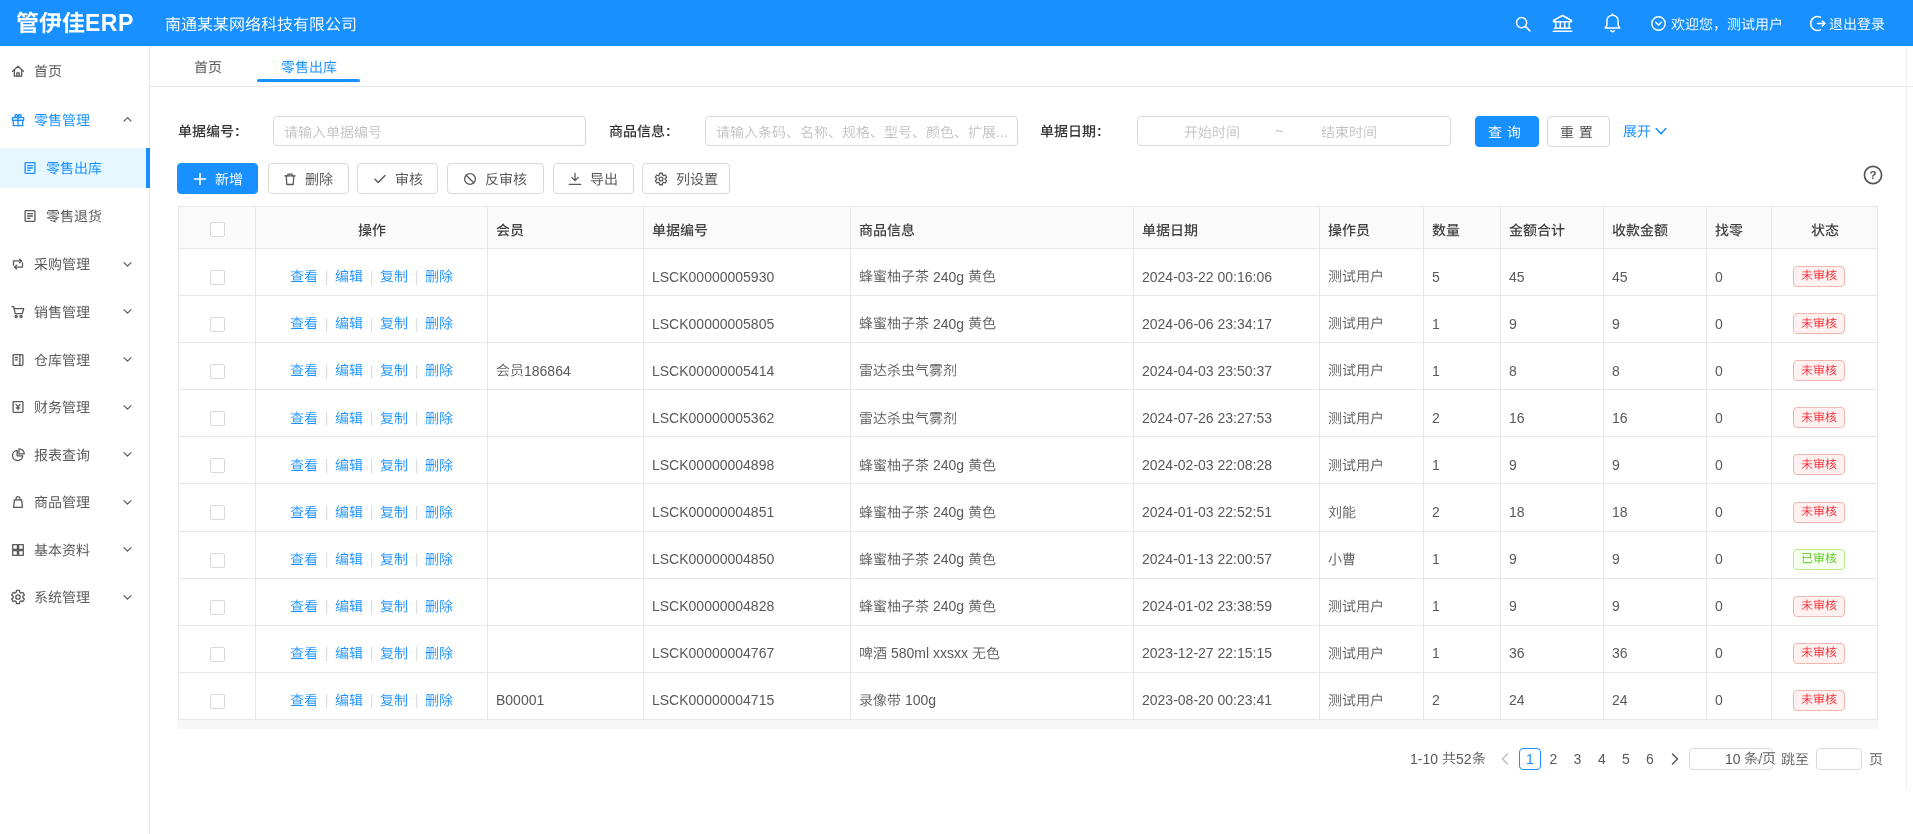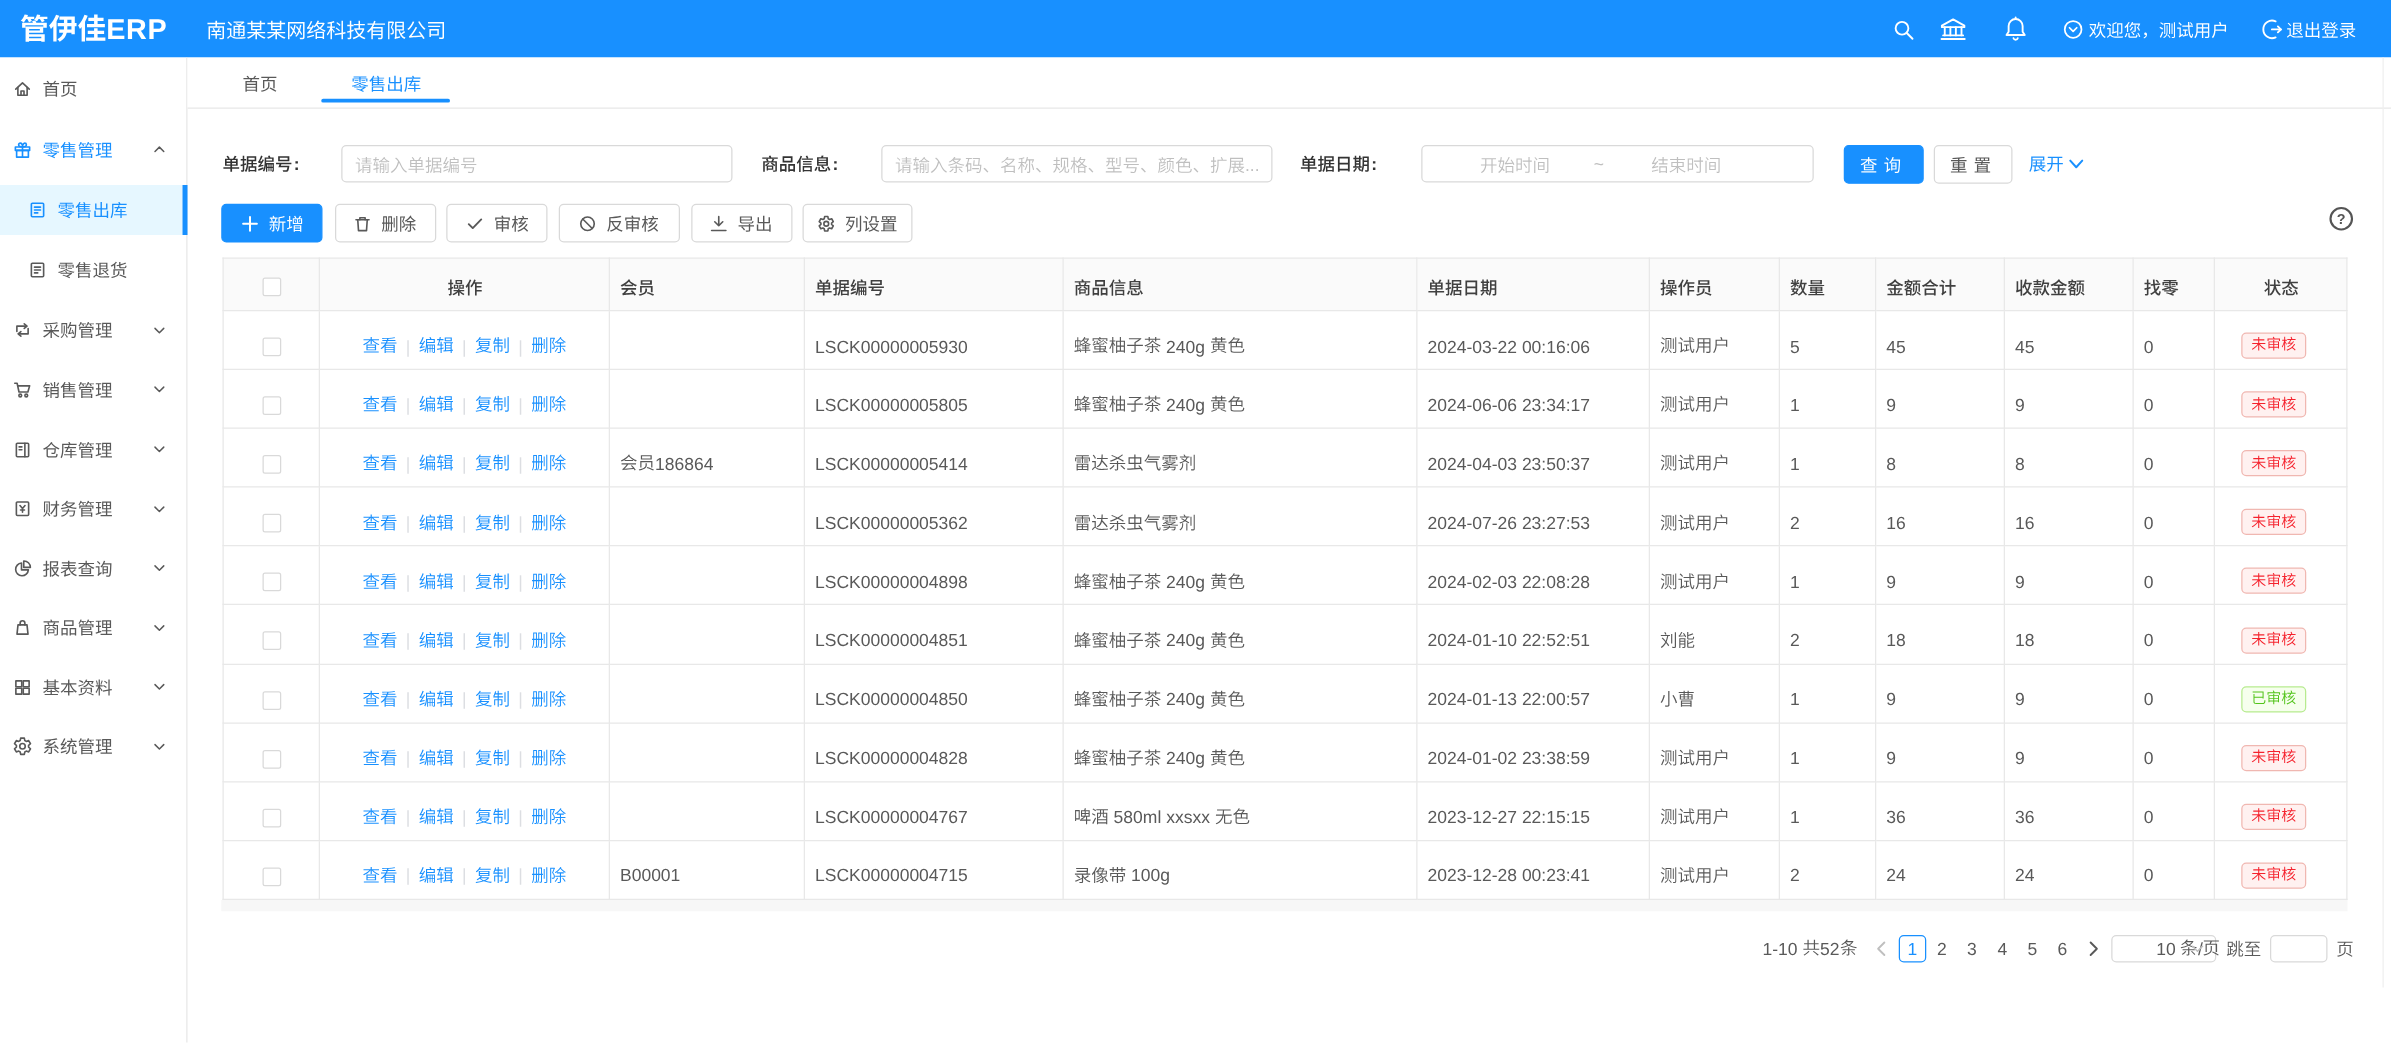--- a/index.html
+++ b/index.html
@@ -943,21 +943,21 @@
         <td><svg style="vertical-align:-1.68px;" width="70.0" height="14" viewBox="0 -880 5000 1000">
             <use href="#gd8702" x="0"></use>
             <use href="#gd871c" x="1000"></use>
             <use href="#gd67da" x="2000"></use>
             <use href="#gd5b50" x="3000"></use>
             <use href="#gd8336" x="4000"></use>
           </svg><span> 240g </span><svg style="vertical-align:-1.68px;" width="28.0" height="14" viewBox="0 -880 2000 1000">
             <use href="#gd9ec4" x="0"></use>
             <use href="#gd8272" x="1000"></use>
           </svg></td>
-        <td>2024-01-10 22:52:51</td>
+        <td>2024-01-03 22:52:51</td>
         <td><svg style="vertical-align:-1.68px;" width="28.0" height="14" viewBox="0 -880 2000 1000">
             <use href="#gd5218" x="0"></use>
             <use href="#gd80fd" x="1000"></use>
           </svg></td>
         <td>2</td>
         <td>18</td>
         <td>18</td>
         <td>0</td>
         <td style="text-align:center;padding:9px 12px 0 0"><span class="tag" style="color:#f5222d;background:#fff1f0;border:1px solid #f0b7b1"><svg style="vertical-align:-1.44px;" width="36.0" height="12" viewBox="0 -880 3000 1000">
               <use href="#gd672a" x="0"></use>
@@ -1107,21 +1107,21 @@
             <use href="#gd5220" x="0"></use>
             <use href="#gd9664" x="1000"></use>
           </svg></td>
         <td><span>B00001</span></td>
         <td>LSCK00000004715</td>
         <td><svg style="vertical-align:-1.68px;" width="42.0" height="14" viewBox="0 -880 3000 1000">
             <use href="#gd5f55" x="0"></use>
             <use href="#gd50cf" x="1000"></use>
             <use href="#gd5e26" x="2000"></use>
           </svg><span> 100g</span></td>
-        <td>2023-12-28 00:23:41</td>
+        <td>2023-08-20 00:23:41</td>
         <td><svg style="vertical-align:-1.68px;" width="56.0" height="14" viewBox="0 -880 4000 1000">
             <use href="#gd6d4b" x="0"></use>
             <use href="#gd8bd5" x="1000"></use>
             <use href="#gd7528" x="2000"></use>
             <use href="#gd6237" x="3000"></use>
           </svg></td>
         <td>2</td>
         <td>24</td>
         <td>24</td>
         <td>0</td>

